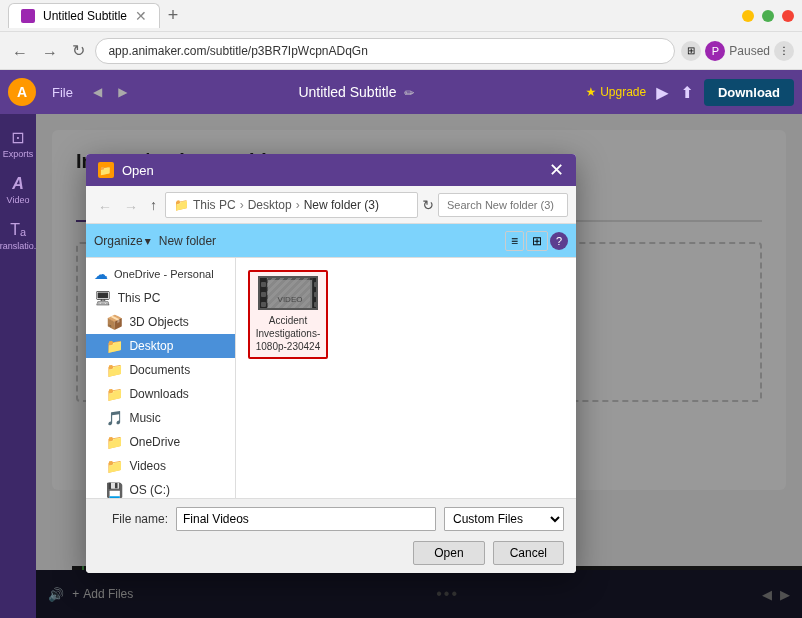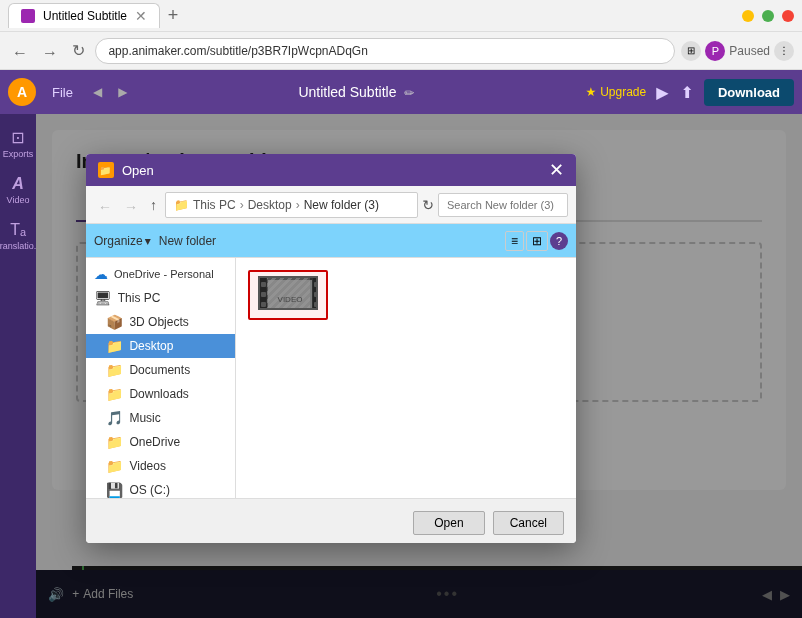--- a/index.html
+++ b/index.html
@@ -544,25 +544,34 @@
                   <rect x="1" y="24" width="5" height="5" fill="#555" rx="1"></rect>
                   <rect x="1" y="34" width="5" height="5" fill="#555" rx="1"></rect>
                   <rect x="54" y="4" width="5" height="5" fill="#555" rx="1"></rect>
                   <rect x="54" y="14" width="5" height="5" fill="#555" rx="1"></rect>
                   <rect x="54" y="24" width="5" height="5" fill="#555" rx="1"></rect>
                   <rect x="54" y="34" width="5" height="5" fill="#555" rx="1"></rect>
                   <rect x="8" y="2" width="44" height="41" fill="#9e9e9e" opacity="0.7"></rect>
                   <text x="30" y="24" text-anchor="middle" font-size="8" fill="#444">VIDEO</text>
                 </svg>
               </div>
+              <div class="file-name">Accident Investigations-1080p-230424</div>
             </div>
           </div>
         </div>
 
         <div class="dialog-footer">
+          <div class="footer-row">
+            <span class="footer-label">File name:</span>
+            <input class="footer-input" type="text" value="Final Videos" style="">
+            <select class="footer-select">
+              <option>Custom Files</option>
+              <option>All Files</option>
+            </select>
+          </div>
           <div class="footer-btns">
             <button class="footer-open-btn">Open</button>
             <button class="footer-cancel-btn">Cancel</button>
           </div>
         </div>
       </div>
     </div>
 
     <div class="bottom-bar">
       <span class="vol-icon">🔊</span>

